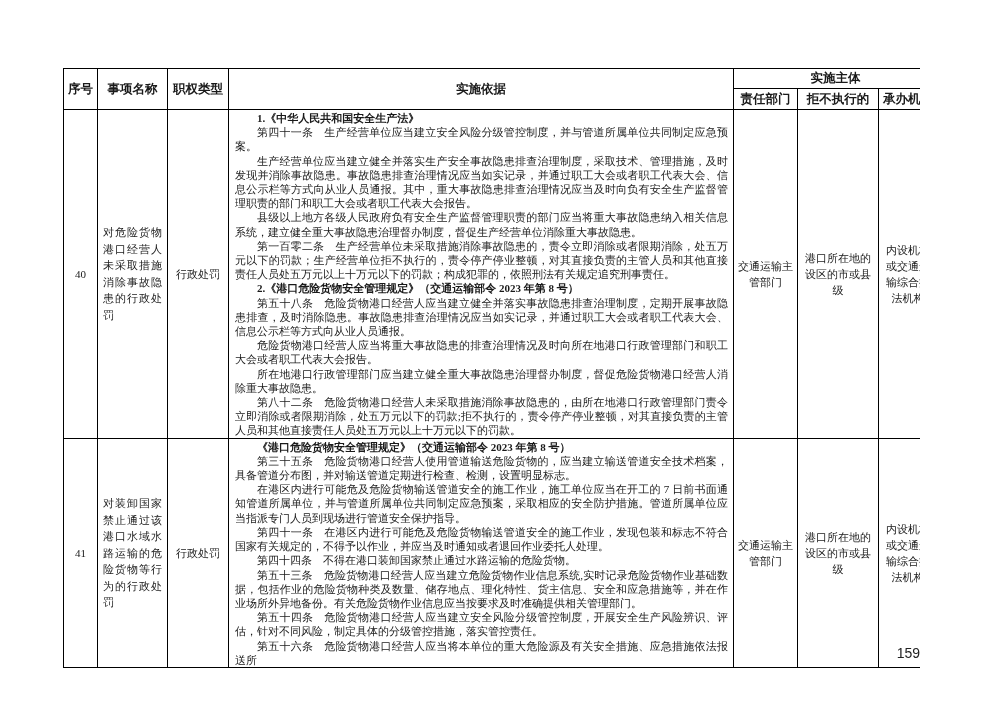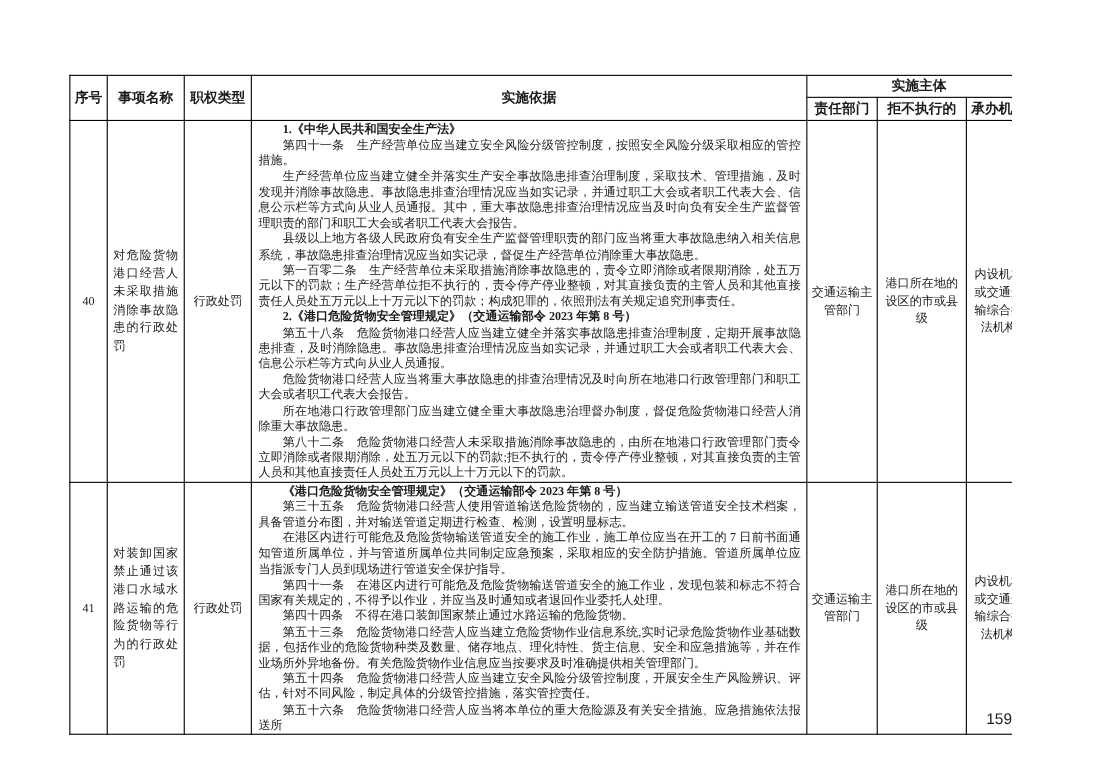--- a/index.html
+++ b/index.html
@@ -99,23 +99,23 @@
         <th>承办机构</th>
       </tr>
     </thead>
     <tbody>
       <tr class="row-40">
         <td class="center">40</td>
         <td class="name">对危险货物港口经营人未采取措施消除事故隐患的行政处罚</td>
         <td class="center">行政处罚</td>
         <td class="basis">
           <p class="para bold">1.《中华人民共和国安全生产法》</p>
-            <p class="para">第四十一条　生产经营单位应当建立安全风险分级管控制度，按照安全风险分级采取相应的管控措施。</p>
+            <p class="para">第四十一条　生产经营单位应当建立安全风险分级管控制度，并与管道所属单位共同制定应急预案。</p>
             <p class="para">生产经营单位应当建立健全并落实生产安全事故隐患排查治理制度，采取技术、管理措施，及时发现并消除事故隐患。事故隐患排查治理情况应当如实记录，并通过职工大会或者职工代表大会、信息公示栏等方式向从业人员通报。其中，重大事故隐患排查治理情况应当及时向负有安全生产监督管理职责的部门和职工大会或者职工代表大会报告。</p>
-            <p class="para">县级以上地方各级人民政府负有安全生产监督管理职责的部门应当将重大事故隐患纳入相关信息系统，事故隐患排查治理情况应当如实记录，督促生产经营单位消除重大事故隐患。</p>
+            <p class="para">县级以上地方各级人民政府负有安全生产监督管理职责的部门应当将重大事故隐患纳入相关信息系统，建立健全重大事故隐患治理督办制度，督促生产经营单位消除重大事故隐患。</p>
             <p class="para">第一百零二条　生产经营单位未采取措施消除事故隐患的，责令立即消除或者限期消除，处五万元以下的罚款；生产经营单位拒不执行的，责令停产停业整顿，对其直接负责的主管人员和其他直接责任人员处五万元以上十万元以下的罚款；构成犯罪的，依照刑法有关规定追究刑事责任。</p>
             <p class="para bold">2.《港口危险货物安全管理规定》（交通运输部令 2023 年第 8 号）</p>
             <p class="para">第五十八条　危险货物港口经营人应当建立健全并落实事故隐患排查治理制度，定期开展事故隐患排查，及时消除隐患。事故隐患排查治理情况应当如实记录，并通过职工大会或者职工代表大会、信息公示栏等方式向从业人员通报。</p>
             <p class="para">危险货物港口经营人应当将重大事故隐患的排查治理情况及时向所在地港口行政管理部门和职工大会或者职工代表大会报告。</p>
             <p class="para">所在地港口行政管理部门应当建立健全重大事故隐患治理督办制度，督促危险货物港口经营人消除重大事故隐患。</p>
             <p class="para">第八十二条　危险货物港口经营人未采取措施消除事故隐患的，由所在地港口行政管理部门责令立即消除或者限期消除，处五万元以下的罚款;拒不执行的，责令停产停业整顿，对其直接负责的主管人员和其他直接责任人员处五万元以上十万元以下的罚款。</p>
         </td>
         <td class="center">交通运输主管部门</td>
         <td class="center">港口所在地的设区的市或县级</td>
         <td class="center">内设机构或交通运输综合执法机构</td>

